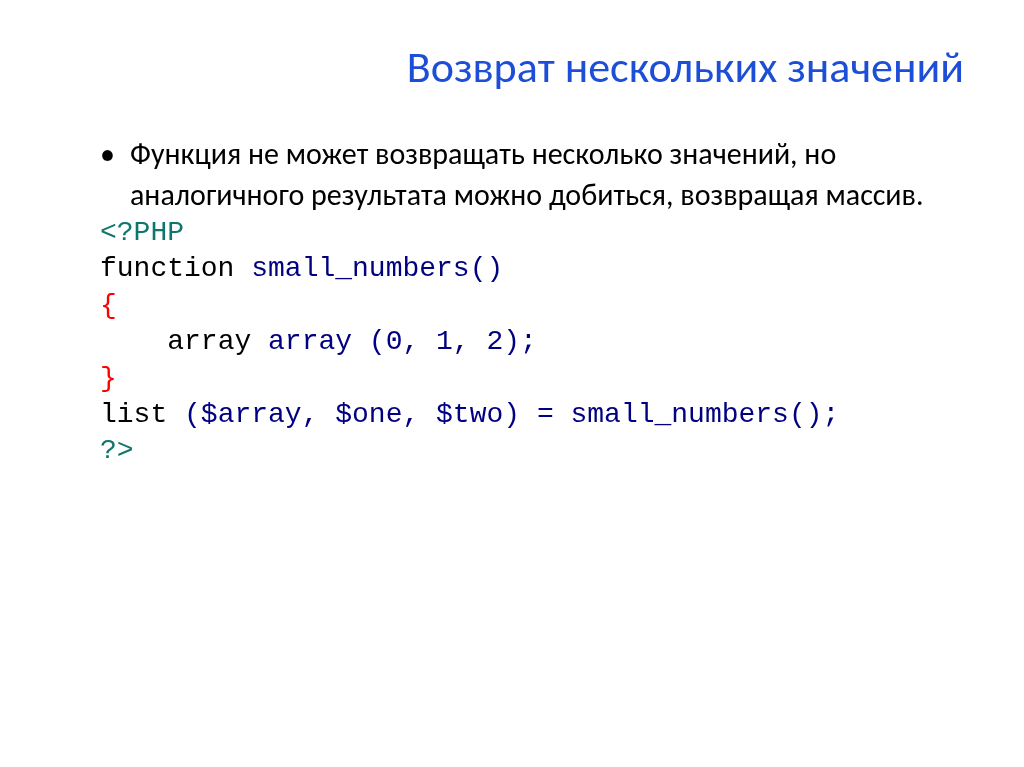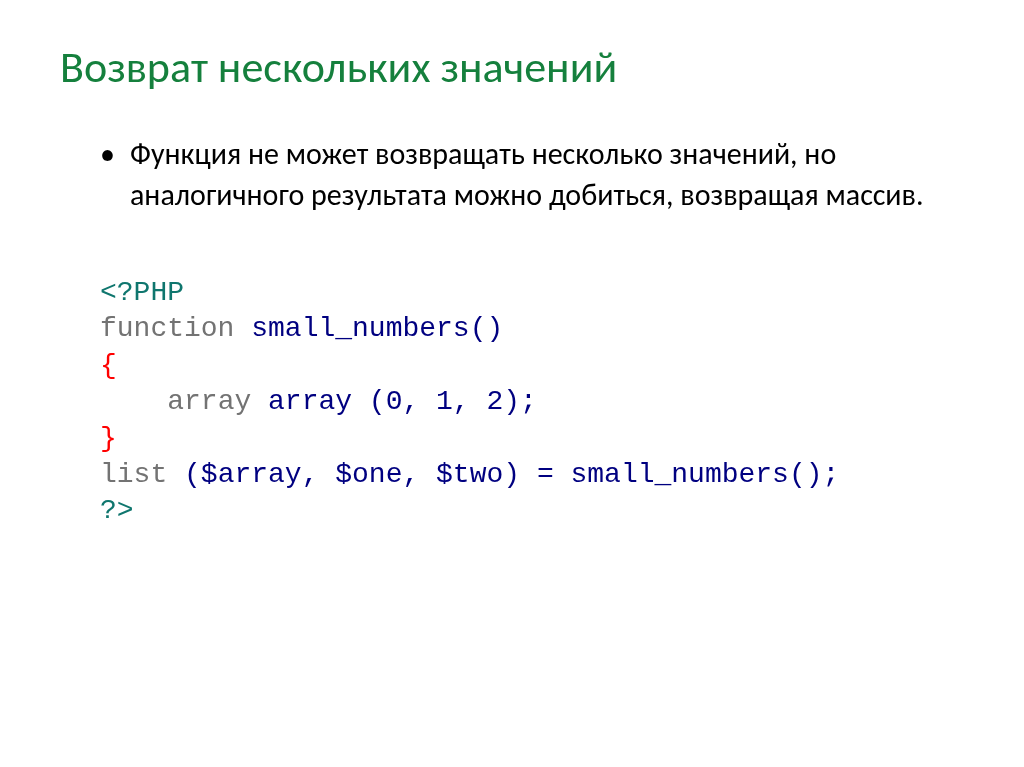--- a/index.html
+++ b/index.html
@@ -11,28 +11,27 @@
       width: 1024px;
       height: 767px;
       background: #ffffff;
       font-family: Calibri, Arial, sans-serif;
       padding: 40px 60px;
       color: #000000;
     }
     .title {
       font-size: 44px;
       font-weight: 400;
-      text-align: left;
+      text-align: right;
       margin-bottom: 40px;
-      color: #15803d;
+      color: #1d4ed8;
     }
     .bullet-list {
       list-style: none;
       padding-left: 40px;
-      margin-bottom: 60px;
     }
     .bullet-item {
       position: relative;
       font-size: 30px;
       line-height: 1.35;
       color: #000000;
       padding-left: 30px;
     }
     .bullet-item::before {
       content: "•";
@@ -42,21 +41,21 @@
       font-size: 30px;
     }
     .code-block {
       font-family: "Courier New", Courier, monospace;
       font-size: 28px;
       line-height: 1.3;
       white-space: pre;
       padding-left: 40px;
     }
     .c-tag { color: #0f766e; }
-    .c-keyword { color: #737373; }
+    .c-keyword { color: #000000; }
     .c-funcname { color: #000080; text-align: right; }
     .c-brace { color: #ff0000; }
     .c-indent { color: #008000; }
   </style>
 </head>
 <body>
 
 <h1 class="title">Возврат нескольких значений</h1>
 
 <ul class="bullet-list">

